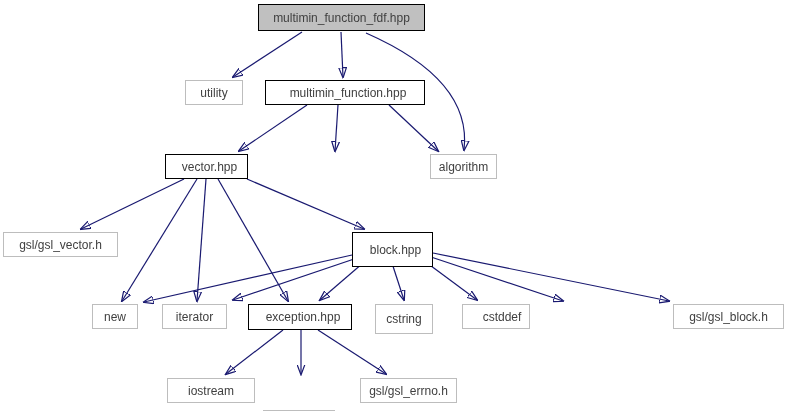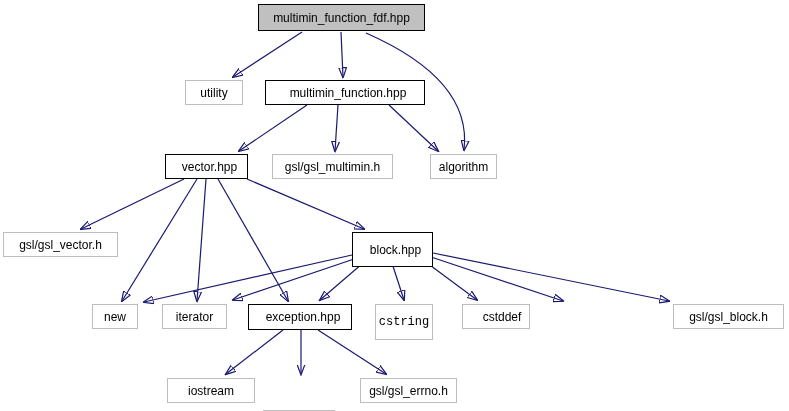--- a/index.html
+++ b/index.html
@@ -25,21 +25,21 @@
   #edge-layer path {
     fill: none;
     stroke: #191970;
     stroke-width: 1.2;
   }
   .node {
     position: absolute;
     box-sizing: border-box;
     background: #ffffff;
     border: 1px solid #bdbdbd;
-    color: #000000;
+    color: #404040;
     font-size: 12px;
     line-height: 1;
     display: flex;
     align-items: center;
     justify-content: center;
     white-space: nowrap;
     cursor: default;
   }
   .node.internal {
     border: 1.6px solid #000000;
@@ -80,26 +80,25 @@
       <path d="M428,256 L563,301" marker-end="url(#arrow)"></path>
       <path d="M433,253 L669,301" marker-end="url(#arrow)"></path>
       <path d="M283,330 L226,374" marker-end="url(#arrow)"></path>
       <path d="M301,330 L301,374" marker-end="url(#arrow)"></path>
       <path d="M318,330 L386,374" marker-end="url(#arrow)"></path>
     </svg>
 <div class="node current" style="left: 258px; top: 4px; width: 167px; height: 27px;">multimin_function_fdf.hpp</div>
     <div class="node external" style="left: 185px; top: 80px; width: 58px; height: 25px;">utility</div>
     <div class="node internal" style="left: 265px; top: 80px; width: 160px; height: 25px;">multimin_function.hpp</div>
     <div class="node internal" style="left: 165px; top: 154px; width: 83px; height: 25px;">vector.hpp</div>
-    <div class="node external" style="left: 272px; top: 154px; width: 121px; height: 25px;">gsl/gsl_multimin.h</div>
     <div class="node external" style="left: 430px; top: 154px; width: 67px; height: 25px;">algorithm</div>
     <div class="node external" style="left: 3px; top: 232px; width: 115px; height: 25px;">gsl/gsl_vector.h</div>
     <div class="node internal" style="left: 352px; top: 232px; width: 81px; height: 35px;">block.hpp</div>
     <div class="node external" style="left: 92px; top: 304px; width: 46px; height: 25px;">new</div>
     <div class="node external" style="left: 162px; top: 304px; width: 65px; height: 25px;">iterator</div>
     <div class="node internal" style="left: 248px; top: 304px; width: 104px; height: 26px;">exception.hpp</div>
-    <div class="node external" style="left: 375px; top: 304px; width: 58px; height: 36px; font-family: Liberation Mono, monospace;">cstring</div>
+    <div class="node external" style="left: 375px; top: 304px; width: 58px; height: 30px;">cstring</div>
     <div class="node external" style="left: 462px; top: 304px; width: 68px; height: 25px; padding-left: 12px;">cstddef</div>
     <div class="node external" style="left: 673px; top: 304px; width: 111px; height: 25px;">gsl/gsl_block.h</div>
     <div class="node external" style="left: 167px; top: 378px; width: 88px; height: 25px;">iostream</div>
     <div class="node external" style="left: 263px; top: 378px; width: 72px; height: 36px; margin-top: 32px;">iso646.h</div>
     <div class="node external" style="left: 360px; top: 378px; width: 97px; height: 25px;">gsl/gsl_errno.h</div>
   </div>
 
 </body></html>

